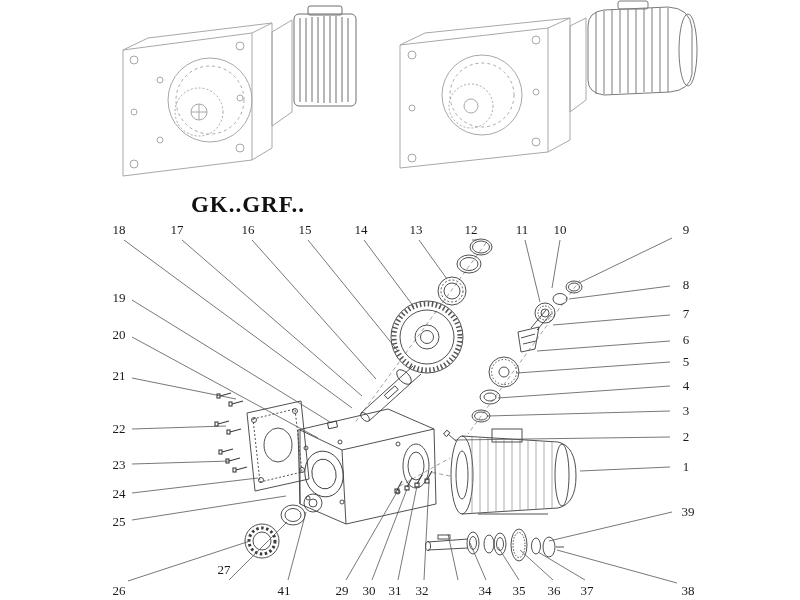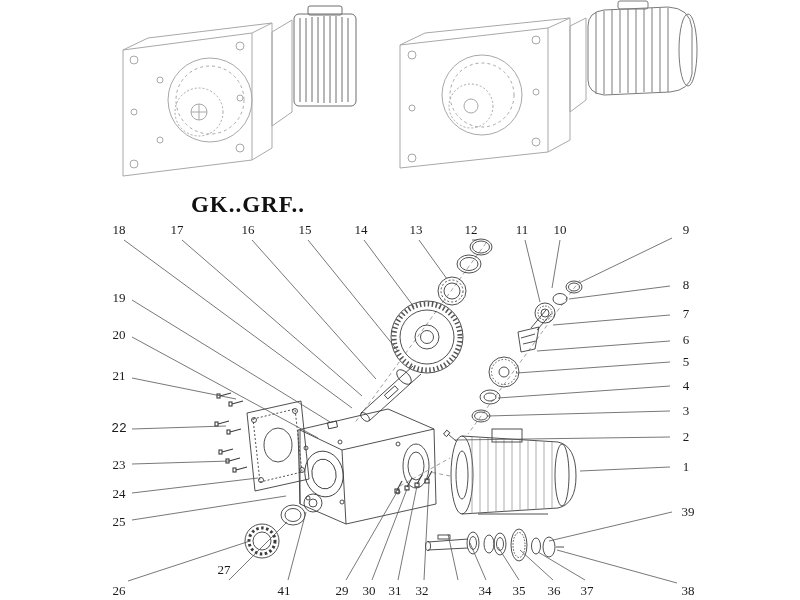--- a/index.html
+++ b/index.html
@@ -286,21 +286,21 @@
       <span class="callout" style="left: 471px; top: 229px;">12</span>
       <span class="callout" style="left: 416px; top: 229px;">13</span>
       <span class="callout" style="left: 361px; top: 229px;">14</span>
       <span class="callout" style="left: 305px; top: 229px;">15</span>
       <span class="callout" style="left: 248px; top: 229px;">16</span>
       <span class="callout" style="left: 177px; top: 229px;">17</span>
       <span class="callout" style="left: 119px; top: 229px;">18</span>
       <span class="callout" style="left: 119px; top: 297px;">19</span>
       <span class="callout" style="left: 119px; top: 334px;">20</span>
       <span class="callout" style="left: 119px; top: 375px;">21</span>
-      <span class="callout" style="left: 119px; top: 428px; font-family: Liberation Mono, monospace;">22</span>
+      <span class="callout" style="left: 119px; top: 428px;">22</span>
       <span class="callout" style="left: 119px; top: 464px;">23</span>
       <span class="callout" style="left: 119px; top: 493px;">24</span>
       <span class="callout" style="left: 119px; top: 521px;">25</span>
       <span class="callout" style="left: 119px; top: 590px;">26</span>
       <span class="callout" style="left: 224px; top: 569px;">27</span>
       <span class="callout" style="left: 284px; top: 590px;">41</span>
       <span class="callout" style="left: 342px; top: 590px;">29</span>
       <span class="callout" style="left: 369px; top: 590px;">30</span>
       <span class="callout" style="left: 395px; top: 590px;">31</span>
       <span class="callout" style="left: 422px; top: 590px;">32</span>

